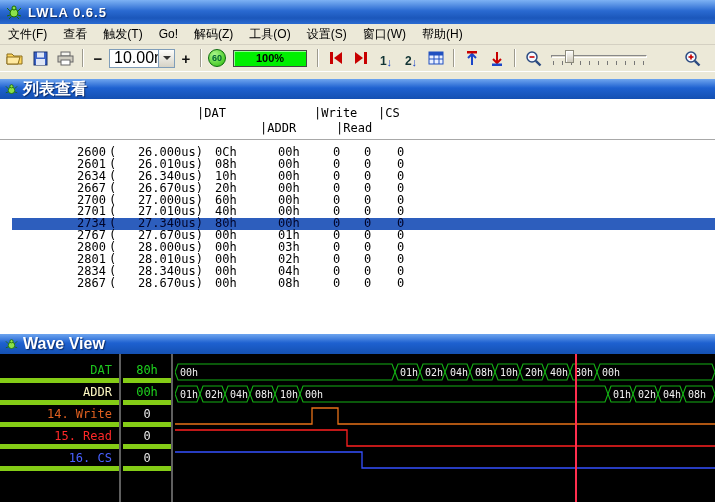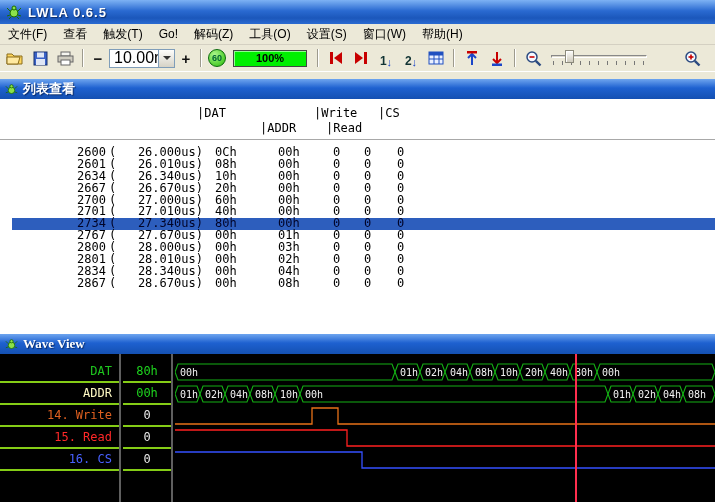--- a/index.html
+++ b/index.html
@@ -35,42 +35,42 @@
   .slider{width:96px;height:20px;position:relative;margin:0 4px;}
   .slider .track{position:absolute;left:0;right:0;top:7px;height:3px;border:1px solid #888;border-bottom-color:#fff;border-right-color:#fff;background:#dcd8cc;}
   .slider .ticks{position:absolute;left:2px;right:2px;top:13px;height:4px;
     background:repeating-linear-gradient(90deg,#777 0 1px,transparent 1px 9px);}
   .slider .thumb{position:absolute;left:14px;top:2px;width:9px;height:13px;background:linear-gradient(180deg,#fdfdfb,#cfcbbd);
     border:1px solid #8c8a7c;box-shadow:inset 1px 1px 0 #fff;}
 
   
   .strip{height:8px;background:#ece9d8;border-top:1px solid #fff;}
   .caption{height:20px;background:linear-gradient(180deg,#6ea5ef 0%,#1e61d0 45%,#1450b2 100%);
-    display:flex;align-items:center;gap:5px;padding:0 5px;color:#fff;font-weight:bold;font-size:13px;text-shadow:1px 1px 1px #0a2a66;font-family:Liberation Serif, serif;}
+    display:flex;align-items:center;gap:5px;padding:0 5px;color:#fff;font-weight:bold;font-size:16px;text-shadow:1px 1px 1px #0a2a66;}
 
   
   .list-body{height:235px;background:#fff;position:relative;overflow:hidden;
     font-family:"DejaVu Sans Mono","Liberation Mono",monospace;font-size:12px;color:#000;}
   .lhead{position:absolute;white-space:pre;}
   .h-dat{left:197px;top:7px;} .h-write{left:314px;top:7px;} .h-cs{left:378px;top:7px;}
-  .h-addr{left:260px;top:22px;} .h-read{left:326px;top:22px;text-align:center;}
+  .h-addr{left:260px;top:22px;} .h-read{left:336px;top:22px;text-align:center;}
   .list-sep{position:absolute;left:0;right:0;top:40px;border-top:1px solid #a8a8a8;}
   .list-rows{position:absolute;left:12px;right:0;top:48px;}
   .lrow{position:relative;height:11.9px;line-height:11.9px;}
   .lrow span{position:absolute;white-space:pre;}
   .c-sample{left:56px;width:38px;text-align:right;}
   .c-time{left:97px;} .c-dat{left:203px;} .c-addr{left:266px;}
   .c-w{left:321px;} .c-r{left:352px;} .c-cs{left:385px;}
   .lrow.sel{background:#2d5ebd;color:#000428;}
 
   
   .wave-body{height:182px;background:#000;position:relative;font-family:"DejaVu Sans Mono","Liberation Mono",monospace;font-size:12px;}
   .wn-col{position:absolute;left:0;top:0;bottom:0;width:121px;border-right:2px solid #5f5f5f;}
   .wv-col{position:absolute;left:123px;top:0;bottom:0;width:50px;border-right:2px solid #5f5f5f;}
-  .wrow{position:absolute;left:0;right:0;height:22px;border-bottom:2px solid #84cc16;display:flex;align-items:center;}
+  .wrow{position:absolute;left:0;right:0;height:22px;border-bottom:5px solid #84cc16;display:flex;align-items:center;}
   .wn-col .wrow{justify-content:flex-end;padding-right:7px;}
   .wv-col .wrow{justify-content:center;}
   svg.wave{position:absolute;left:175px;top:0;}
   .buslabel{fill:#f2f2f2;font-size:10px;font-family:"DejaVu Sans Mono","Liberation Mono",monospace;}
   .cursor{position:absolute;top:0;bottom:0;width:2px;background:#ff2e4e;z-index:5;}
 </style>
 </head>
 <body>
 
 <div class="titlebar">

